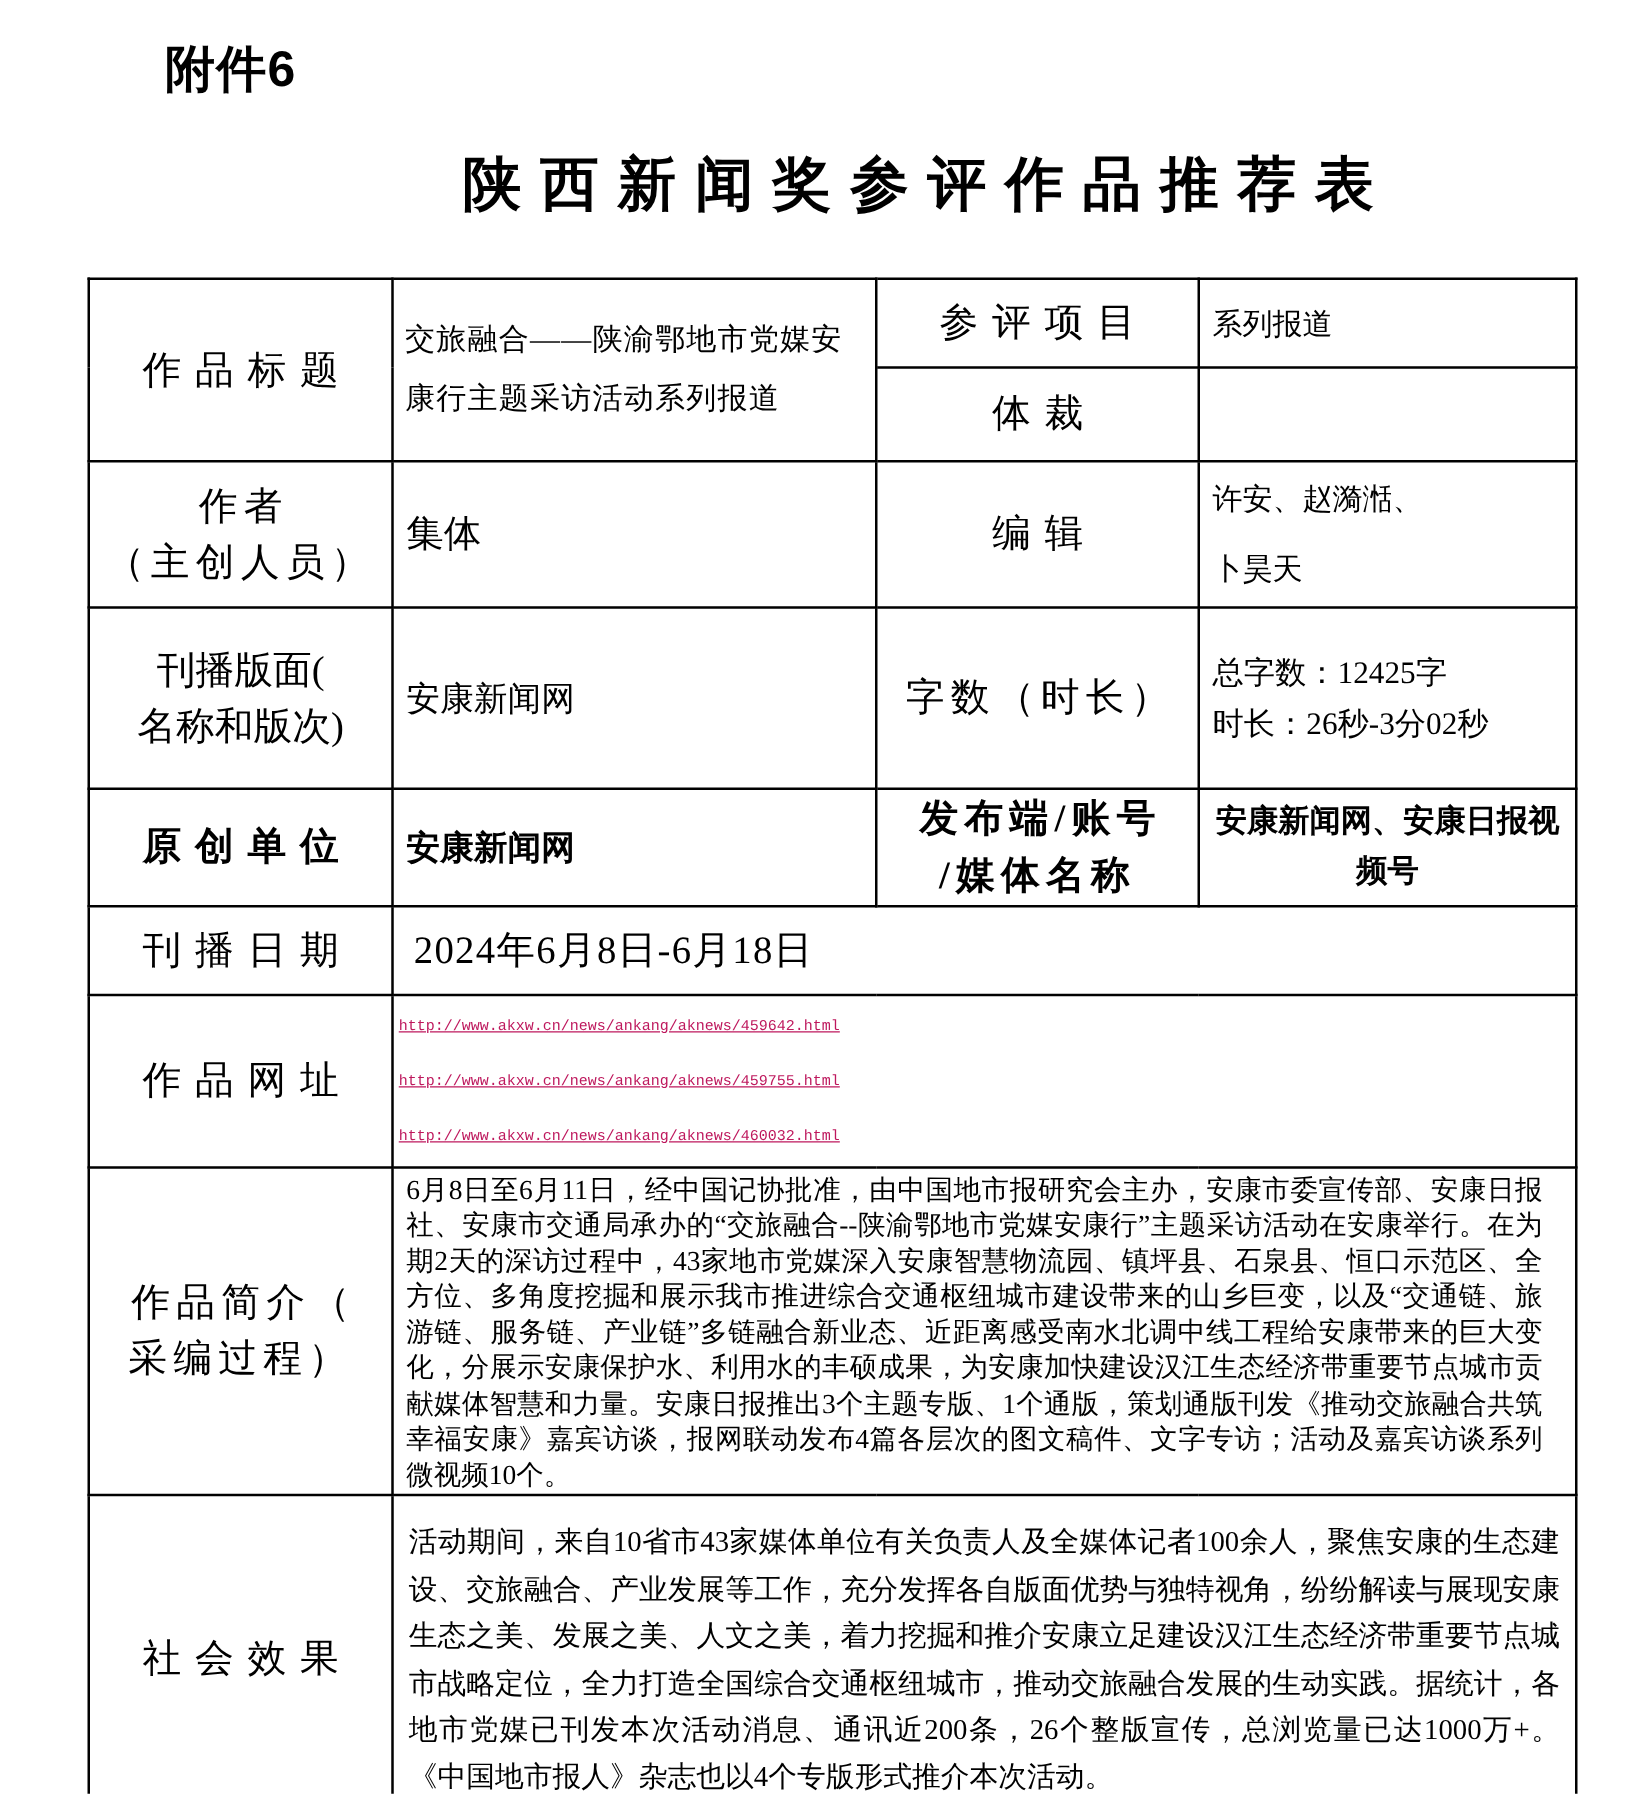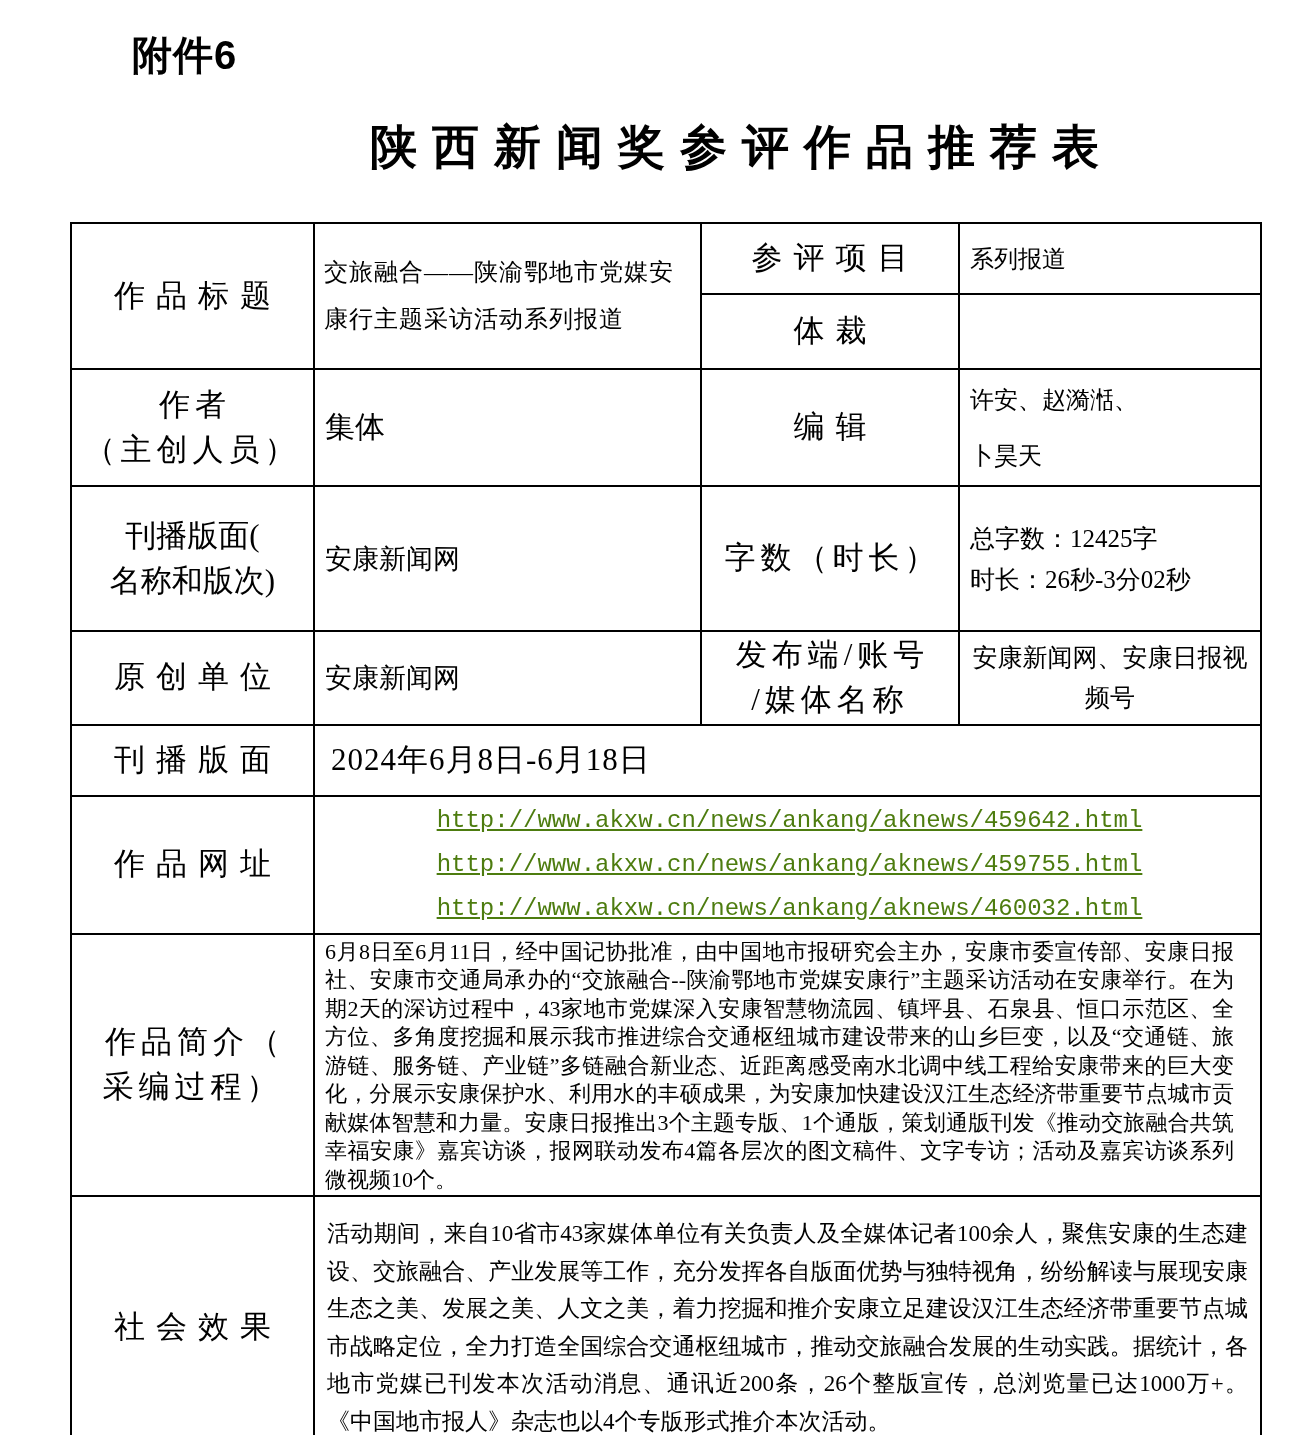--- a/index.html
+++ b/index.html
@@ -45,21 +45,21 @@
     border: 2px solid #000000;
     vertical-align: middle;
     overflow: hidden;
     word-break: break-all;
   }
   
   .h-r1a { height: 71px; }
   .h-r1b { height: 75px; }
   .h-r2  { height: 117px; }
   .h-r3  { height: 145px; }
-  .h-r4  { height: 67px; }
+  .h-r4  { height: 67px; font-weight: bold; }
   .h-r5  { height: 71px; }
   .h-r6  { height: 135px; }
   .h-r7  { height: 262px; }
   .h-r8  { height: 264px; }
 
   .lbl {
     text-align: center;
     font-size: 31px;
     white-space: pre-line;
     line-height: 1.45;
@@ -83,27 +83,26 @@
   .editor-val { font-size: 24px; line-height: 56px; white-space: pre-line; }
   .pub-val { font-size: 27px; }
   .wordcount-val { font-size: 25px; line-height: 41px; white-space: pre-line; margin-left: 34px; }
   .platform-val { font-size: 25px; line-height: 40px; text-align: center; padding: 0 8px; }
   .date-val { font-size: 31px; padding-left: 16px; letter-spacing: 1px; }
 
   .urls-cell { vertical-align: middle; padding: 2px 0 2px 4px; }
   .url-link {
     display: block;
     font-family: "Liberation Mono", "DejaVu Sans Mono", monospace;
-    font-size: 24px;
+    font-size: 12px;
     line-height: 44px;
-    color: #4d7c0f;
+    color: #be185d;
     text-decoration: underline;
     white-space: nowrap;
     cursor: pointer;
-    text-align: center;
   }
   .intro-cell {
     vertical-align: top;
     padding: 3px 26px 0 10px;
   }
   .intro-text {
     font-size: 22px;
     line-height: 28.5px;
     text-align: justify;
   }
@@ -161,21 +160,21 @@
 
   <tr class="h-r4">
     <td class="lbl ls-wide">原创单位</td>
     <td class="val val-left pub-val">安康新闻网</td>
     <td class="lbl ls-mid">发布端/账号
 /媒体名称</td>
     <td class="val platform-val">安康新闻网、安康日报视频号</td>
   </tr>
 
   <tr class="h-r5">
-    <td class="lbl ls-wide">刊播版面</td>
+    <td class="lbl ls-wide">刊播日期</td>
     <td colspan="3" class="val val-left date-val">2024年6月8日-6月18日</td>
   </tr>
 
   <tr class="h-r6">
     <td class="lbl ls-wide">作品网址</td>
     <td colspan="3" class="urls-cell">
       <a class="url-link">http://www.akxw.cn/news/ankang/aknews/459642.html</a>
       <a class="url-link">http://www.akxw.cn/news/ankang/aknews/459755.html</a>
       <a class="url-link">http://www.akxw.cn/news/ankang/aknews/460032.html</a>
     </td>

